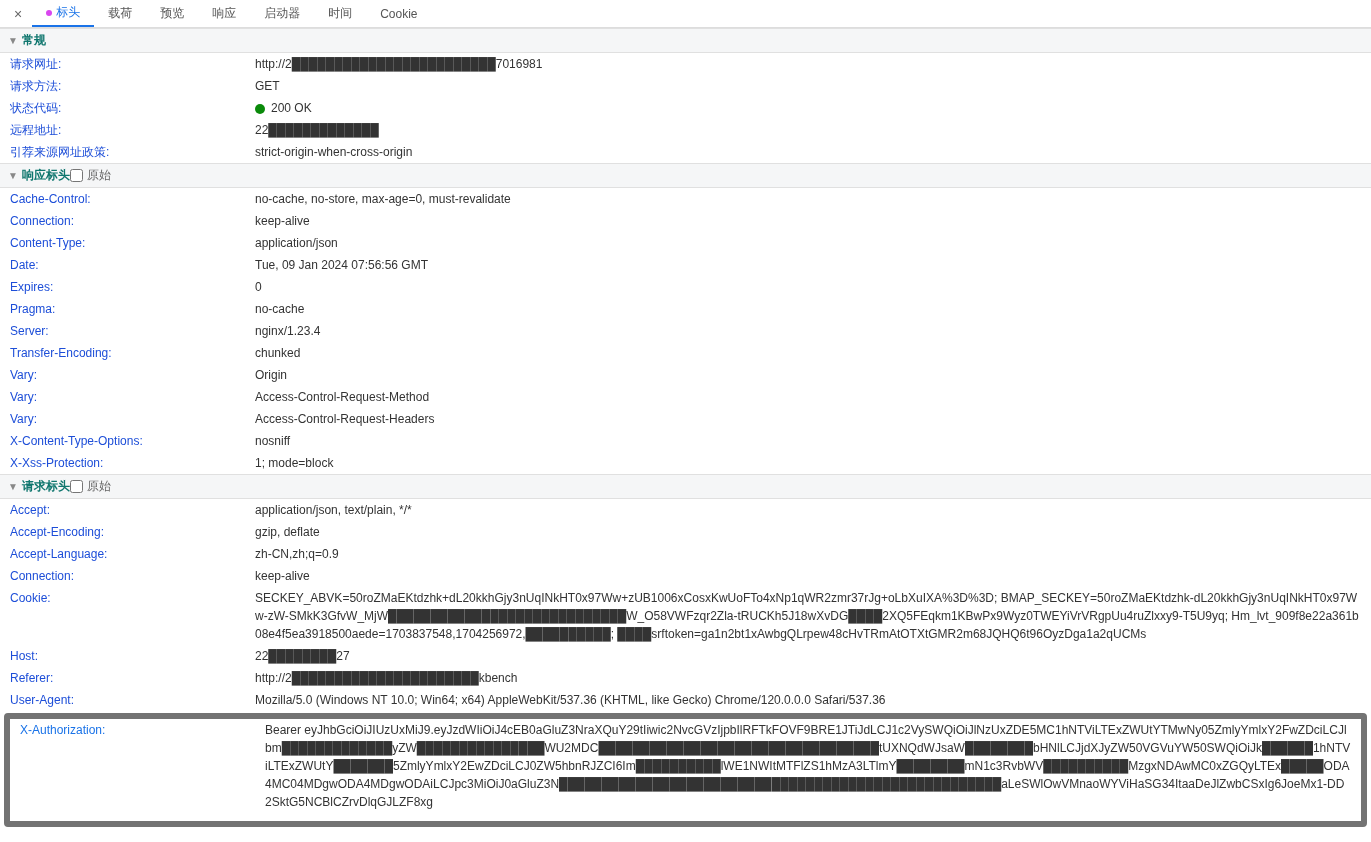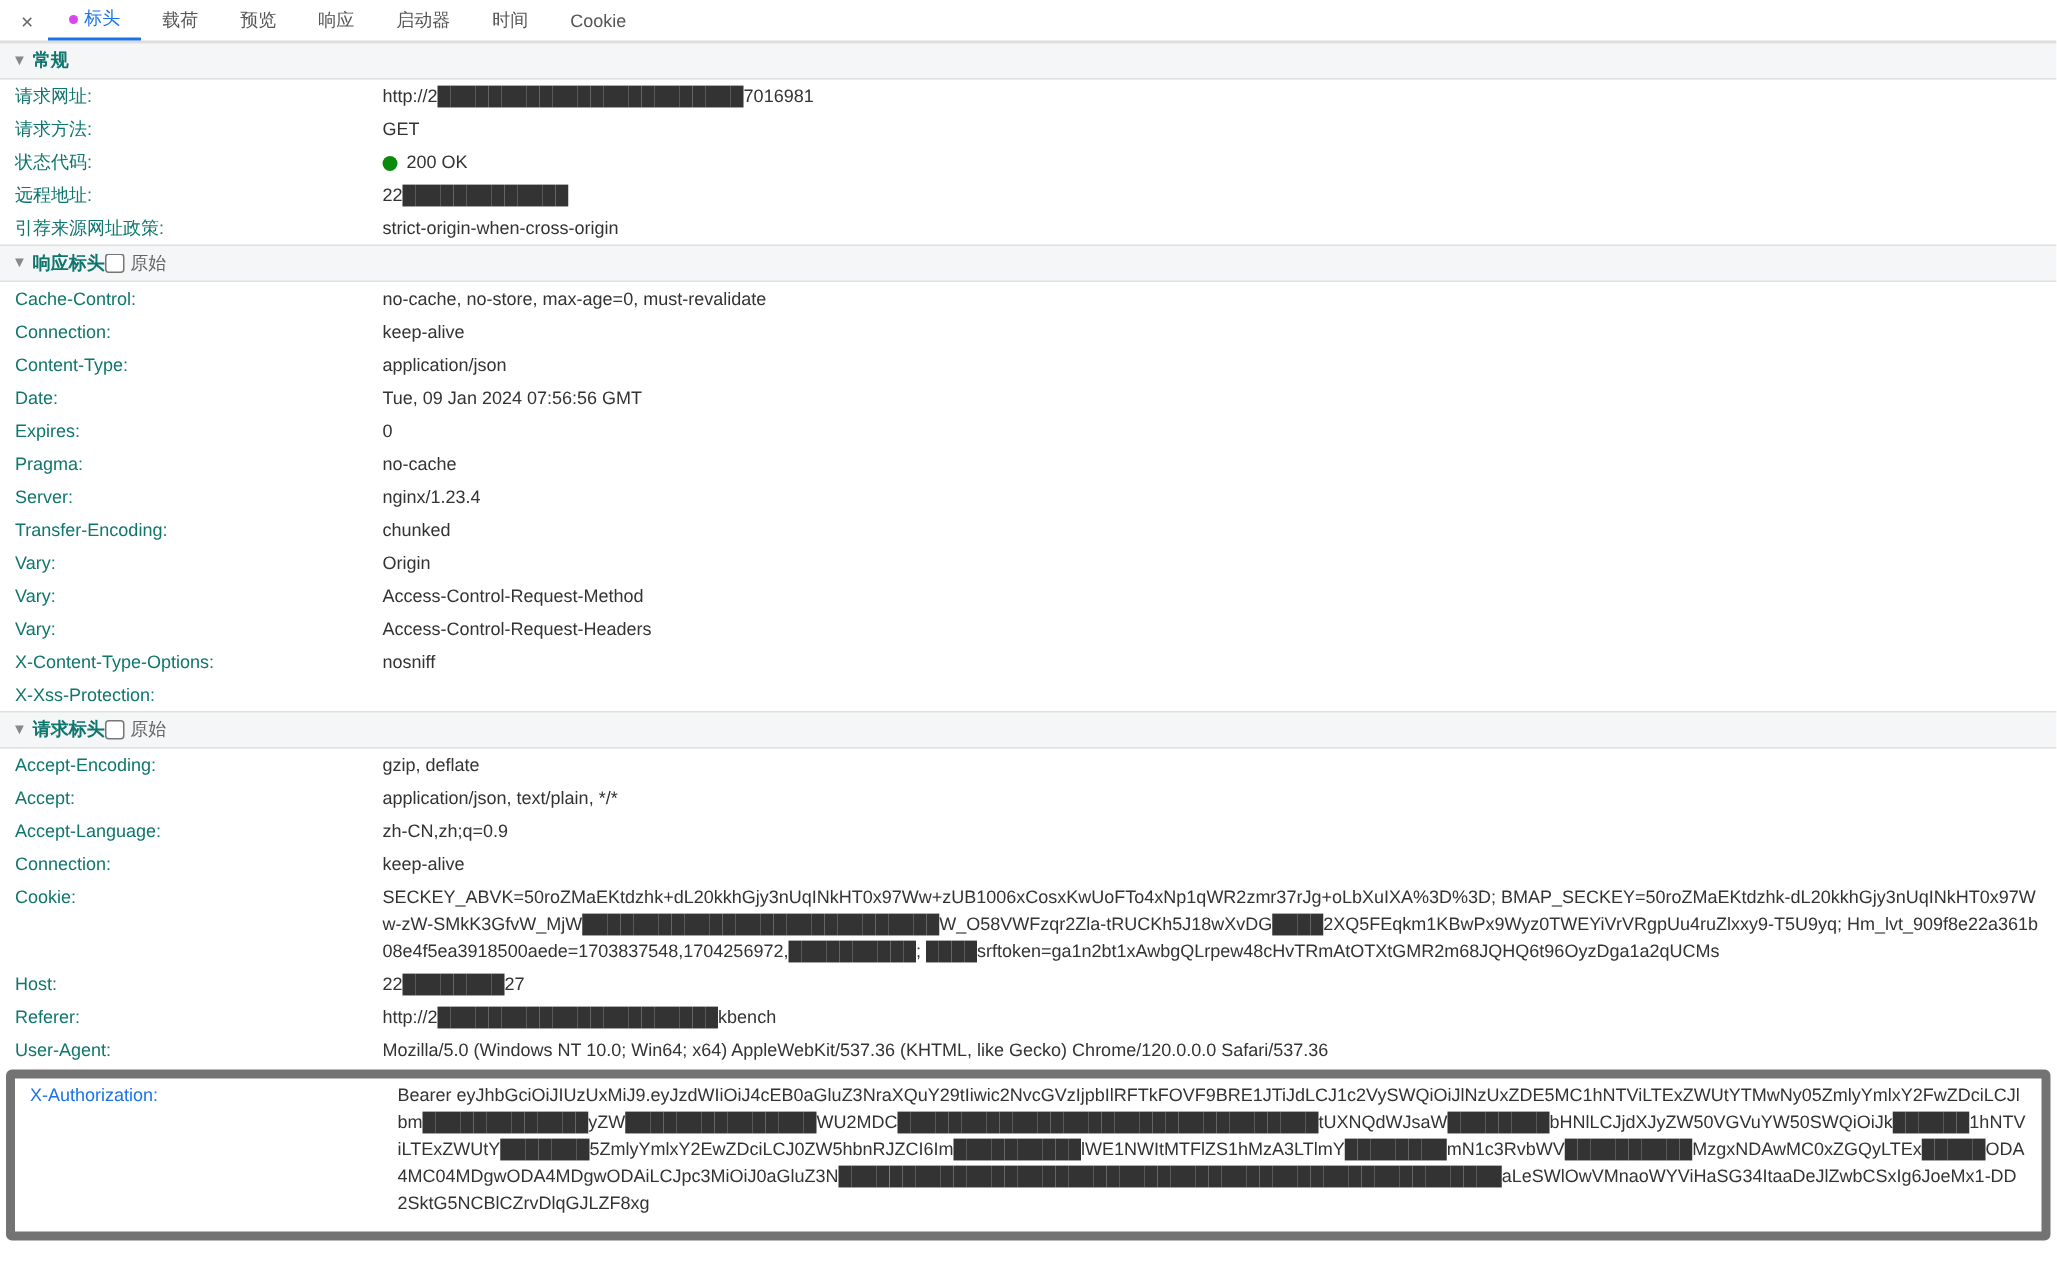--- a/index.html
+++ b/index.html
@@ -8,21 +8,21 @@
 .tab-close { padding: 4px 10px; color: #666; cursor: pointer; font-size: 14px; }
 .tab { padding: 4px 14px; color: #555; cursor: pointer; font-size: 12px; }
 .tab.active { color: #1a73e8; border-bottom: 2px solid #1a73e8; }
 .tab .dot { display: inline-block; width: 6px; height: 6px; border-radius: 50%; background: #d946ef; margin-right: 4px; vertical-align: middle; }
 .section-header { background: #f5f6f7; border-top: 1px solid #e0e0e0; border-bottom: 1px solid #e0e0e0; padding: 3px 8px; display: flex; align-items: center; }
 .section-header .tri { color: #888; margin-right: 4px; font-size: 10px; }
 .section-header .title { font-weight: bold; color: #0f766e; }
 .section-header .raw { display: flex; align-items: center; color: #666; }
 .section-header input[type="checkbox"] { margin-right: 4px; }
 .row { display: flex; padding: 2px 10px; line-height: 18px; }
-.label { width: 245px; color: #0f766e; flex-shrink: 0; }
+.label { width: 245px; color: #1d4ed8; flex-shrink: 0; }
 .value { flex: 1; color: #333; word-break: break-all; }
 .status-dot { display: inline-block; width: 10px; height: 10px; border-radius: 50%; background: #0a8a0a; margin-right: 6px; vertical-align: middle; }
 .highlight-box { border: 6px solid #737373; border-radius: 4px; margin: 2px 4px 4px 4px; padding-bottom: 8px; }
 .highlight-box .label.hlabel { color: #1a73e8; }
 </style>
 </head>
 <body>
 
 <div class="tabs">
   <div class="tab-close">×</div>
@@ -114,39 +114,40 @@
   <div class="row">
       <div class="label">Vary:</div>
       <div class="value">Access-Control-Request-Headers</div>
     </div>
   <div class="row">
       <div class="label">X-Content-Type-Options:</div>
       <div class="value">nosniff</div>
     </div>
   <div class="row">
       <div class="label">X-Xss-Protection:</div>
+      <div class="value">1; mode=block</div>
     </div>
 </div>
 
 <div class="section-header">
   <span class="tri">▼</span>
   <span class="title">请求标头</span>
   <span class="raw">
       <input type="checkbox" style="">
       <span>原始</span>
     </span>
 </div>
 <div>
   <div class="row">
+      <div class="label">Accept:</div>
+      <div class="value">application/json, text/plain, */*</div>
+    </div>
+  <div class="row">
       <div class="label">Accept-Encoding:</div>
       <div class="value">gzip, deflate</div>
-    </div>
-  <div class="row">
-      <div class="label">Accept:</div>
-      <div class="value">application/json, text/plain, */*</div>
     </div>
   <div class="row">
       <div class="label">Accept-Language:</div>
       <div class="value">zh-CN,zh;q=0.9</div>
     </div>
   <div class="row">
       <div class="label">Connection:</div>
       <div class="value">keep-alive</div>
     </div>
   <div class="row">

